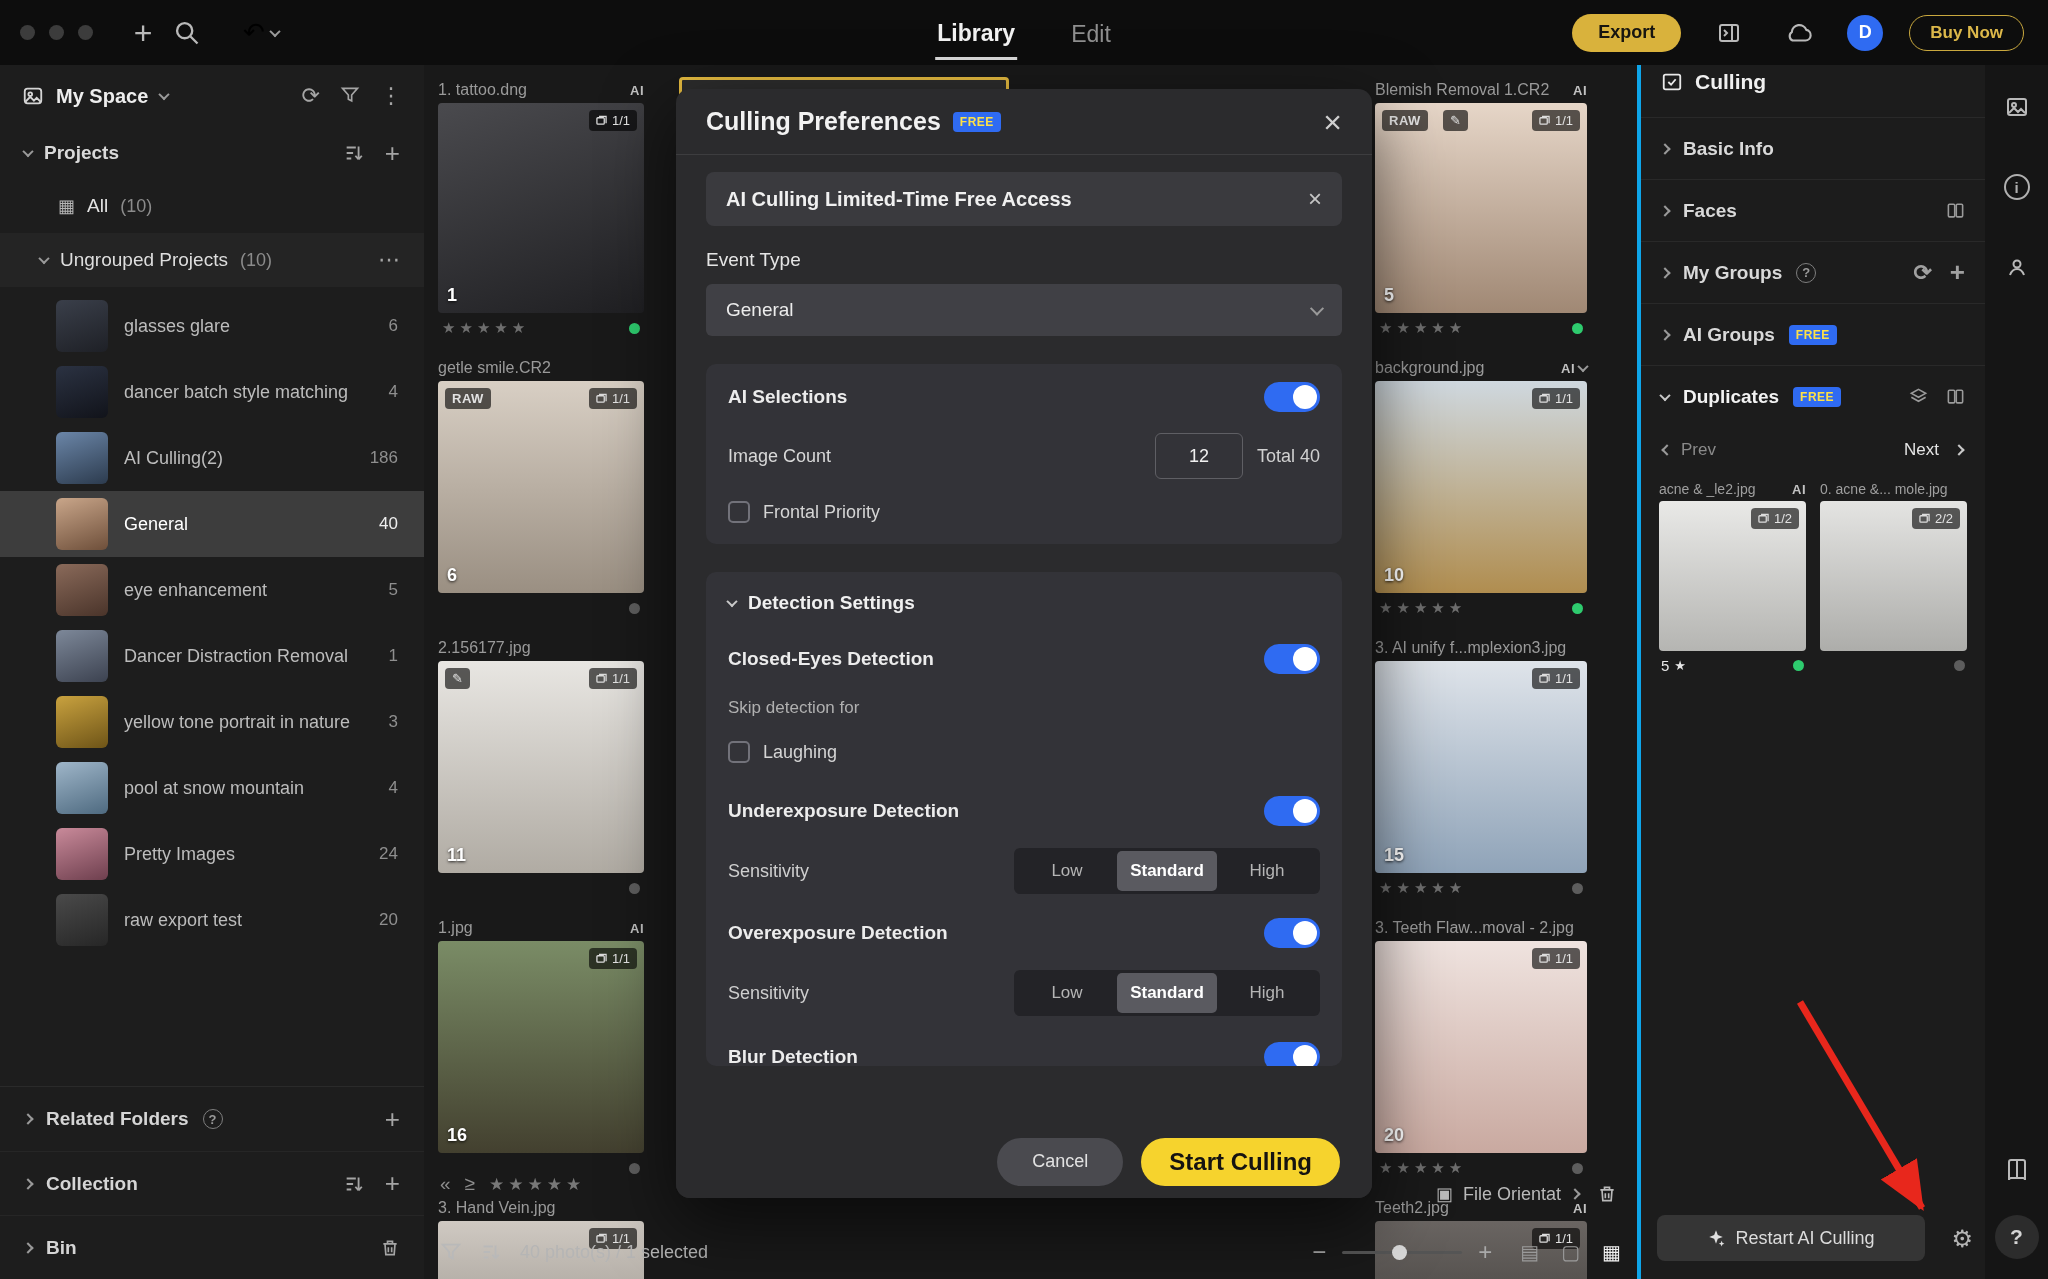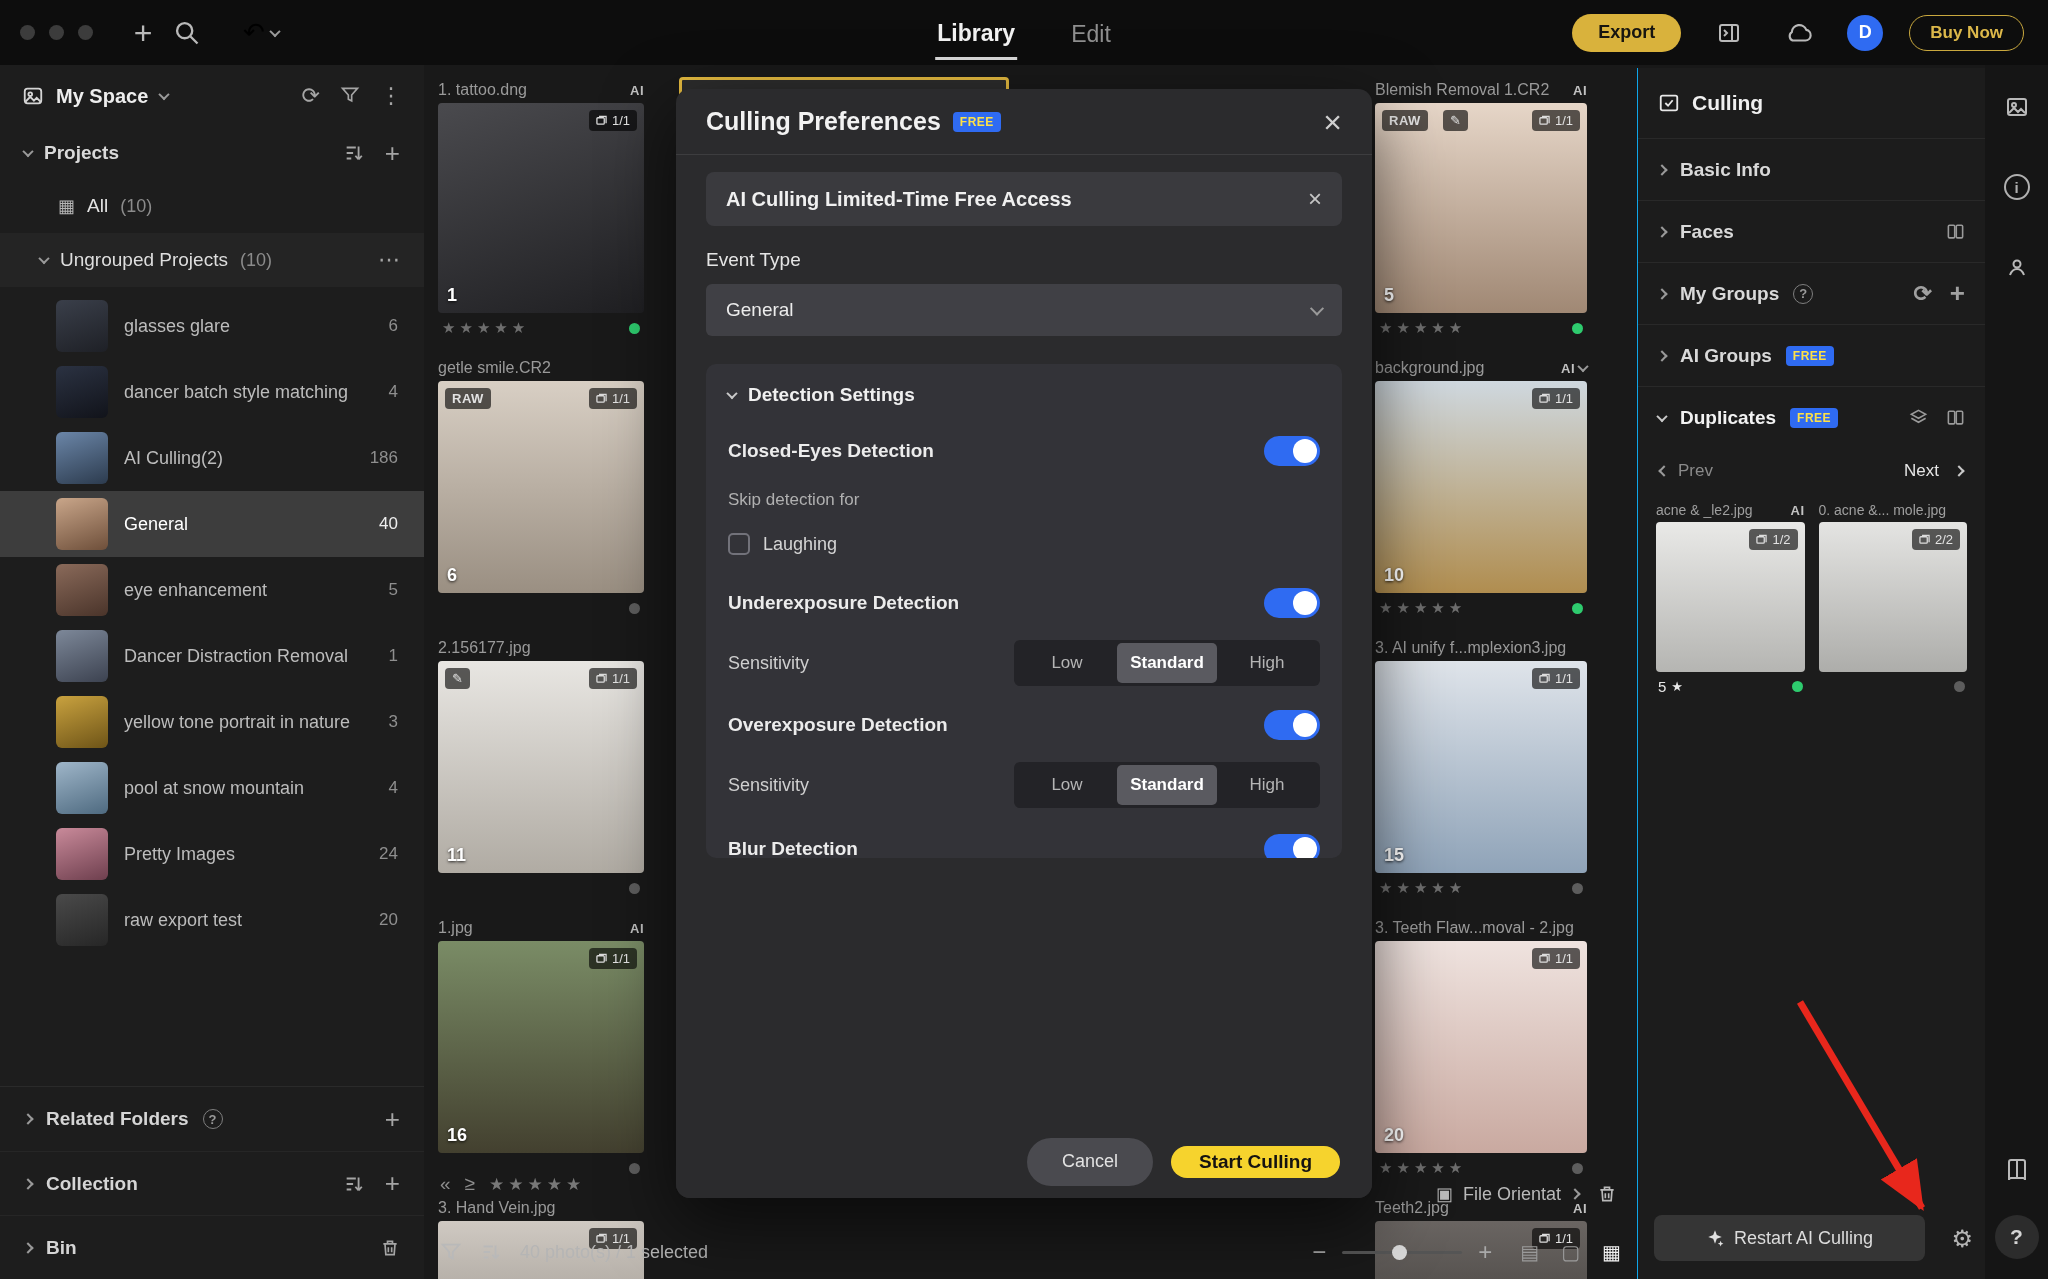--- a/index.html
+++ b/index.html
@@ -107,21 +107,21 @@
   .fo-group{display:flex;align-items:center;gap:10px}
   .gfoot{position:absolute;left:0;right:0;bottom:0;height:54px;display:flex;align-items:center;gap:18px;padding:0 16px}
   .gf-status{font-size:18px;color:#b5b5b5}
   .zoom{margin-left:auto;display:flex;align-items:center;gap:16px;color:#a9a9a9;font-size:24px}
   .slider{position:relative;width:120px;height:3px;background:#555;border-radius:2px}
   .slider .knob{position:absolute;left:50px;top:-6px;width:15px;height:15px;border-radius:50%;background:#d9d9d9}
   .views{display:flex;align-items:center;gap:22px;font-size:20px;color:#9a9a9a;margin-left:10px}
   .views .on{color:#efefef}
 
   
-  .rpanel{position:absolute;top:68px;right:63px;width:348px;bottom:0;background:#1c1c1c;border-left:1px solid #0ea5e9;z-index:5}
+  .rpanel{position:absolute;top:47px;right:63px;width:348px;bottom:0;background:#1c1c1c;border-left:4px solid #0ea5e9;z-index:5}
   .rp-head{display:flex;align-items:center;gap:12px;height:70px;padding:0 20px;font-size:21px;font-weight:700;color:#f0f0f0}
   .rp-row{display:flex;align-items:center;gap:14px;height:62px;padding:0 20px;font-size:19px;font-weight:600;color:#d9d9d9;border-top:1px solid #292929}
   .rp-row .ricons{margin-left:auto;display:flex;align-items:center;gap:18px;color:#a0a0a0;font-size:22px}
   .badge-free{background:#2f6bf2;color:#fde047;font-size:12px;font-weight:700;border-radius:4px;padding:3px 7px;letter-spacing:.5px;flex:none}
   .dup-nav{display:flex;align-items:center;height:46px;padding:0 22px;font-size:17px}
   .dup-nav .prev{display:flex;align-items:center;gap:10px;color:#8a8a8a}
   .dup-nav .next{margin-left:auto;display:flex;align-items:center;gap:16px;color:#e5e5e5}
   .dup-cards{display:flex;gap:14px;padding:4px 18px 0}
   .dcard{width:152px}
   .dc-label{display:flex;align-items:center;height:24px;font-size:14px;color:#9f9f9f;gap:6px}
@@ -170,21 +170,21 @@
   .det-head{display:flex;align-items:center;gap:12px;height:26px;font-size:19px;font-weight:700;color:#f0f0f0}
   .mrow.mt28{margin-top:28px}
   .skip{margin-top:24px;font-size:17px;color:#b0b0b0;height:22px}
   .sensrow{display:flex;align-items:center;margin-top:22px;height:46px}
   .sens-label{font-size:18px;color:#cfcfcf}
   .seg{margin-left:auto;display:flex;background:#232327;border-radius:6px;padding:3px;width:306px;height:46px}
   .seg-opt{flex:1;display:flex;align-items:center;justify-content:center;font-size:17px;color:#b5b5b5;border-radius:5px}
   .seg-opt.sel{background:#5a5a60;color:#fff;font-weight:700}
   .m-foot{flex:none;height:73px;display:flex;align-items:center;justify-content:flex-end;gap:18px;padding:0 32px;background:#2b2b2d;border-radius:0 0 14px 14px}
   .btn-cancel{width:126px;height:48px;border-radius:24px;background:#4a4a4f;color:#e2e2e2;font-size:18px}
-  .btn-start{height:32px;border-radius:24px;background:#f6d32d;color:#151311;font-size:19px;font-weight:700;padding:4px 28px}
+  .btn-start{height:48px;border-radius:24px;background:#f6d32d;color:#151311;font-size:24px;font-weight:700;padding:4px 28px}
 
   .annot{position:absolute;left:0;top:0;z-index:100;pointer-events:none}
   .glyph{font-style:normal}
 </style>
 </head>
 <body>
 
 <div class="app">
 
   <header class="topbar">
@@ -759,20 +759,35 @@
           <button class="banner-close"><span class="glyph">×</span></button>
         </div>
       </div>
 
       <div class="etype-label">Event Type</div>
       <div class="dropdown">
         <span>General</span>
         <span class="chev down"></span>
       </div>
 
+      <div class="mcard">
+        <div class="mrow">
+          <span class="mrow-label">AI Selections</span>
+          <span class="toggle"></span>
+        </div>
+        <div class="count-row">
+          <span class="count-label">Image Count</span>
+          <span class="inputbox">12</span>
+          <span class="total">Total 40</span>
+        </div>
+        <div class="checkrow">
+          <span class="cbox"></span>
+          <span class="check-label">Frontal Priority</span>
+        </div>
+      </div>
 
       <div class="mcard det-card">
         <div class="det-head">
           <span class="chev down sm lite"></span>
           <span>Detection Settings</span>
         </div>
         <div class="mrow mt28">
           <span class="mrow-label">Closed-Eyes Detection</span>
           <span class="toggle"></span>
         </div>

